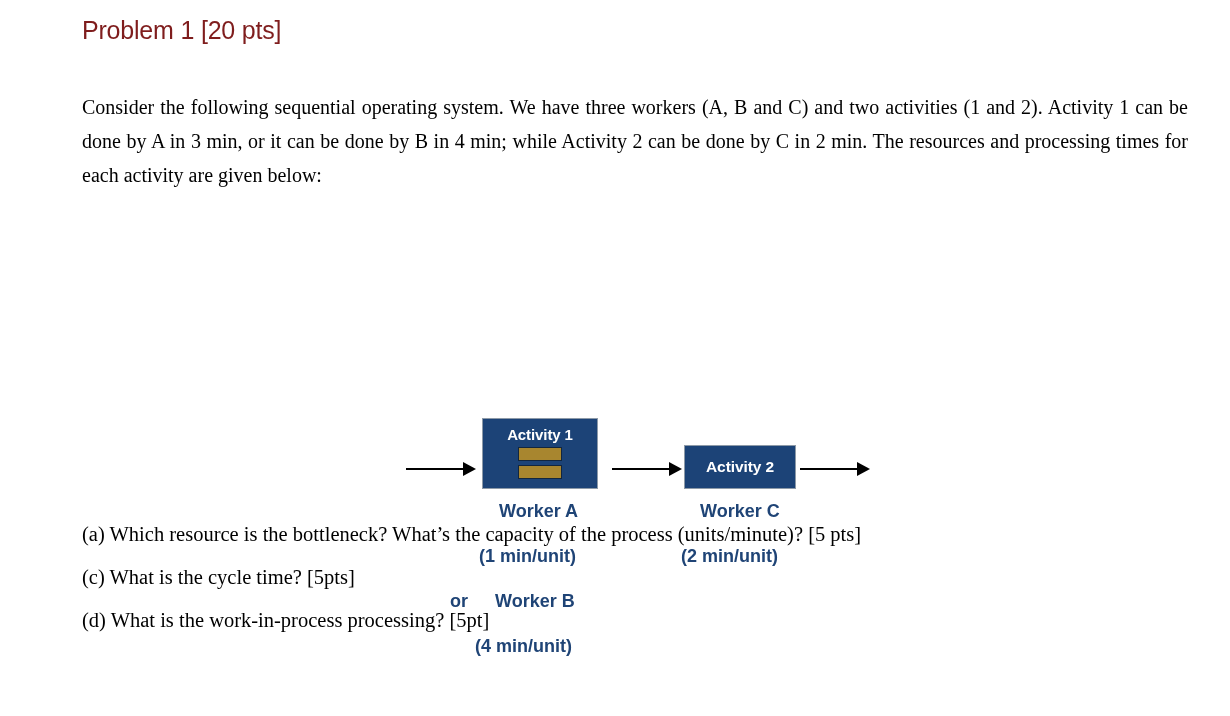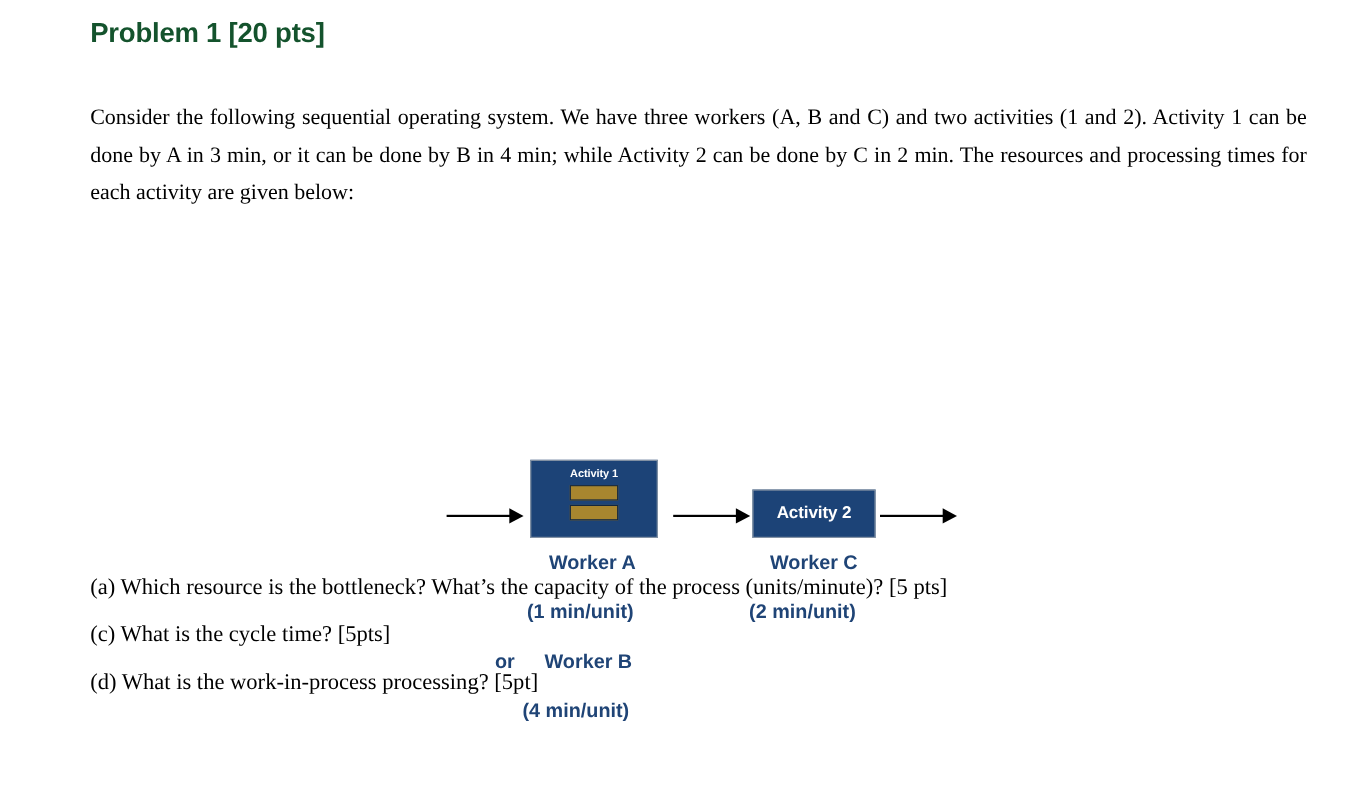--- a/index.html
+++ b/index.html
@@ -15,24 +15,24 @@
     color: #000000;
     overflow: hidden;
   }
 
   
   .page-title {
     position: absolute;
     left: 82px;
     top: 16px;
     font-family: "Liberation Sans", sans-serif;
-    font-weight: bold;
+    font-weight: normal;
     font-size: 25px;
     letter-spacing: -0.2px;
-    color: #14532d;
+    color: #7f1d1d;
     white-space: nowrap;
   }
 
   
   .intro {
     position: absolute;
     left: 82px;
     top: 90px;
     width: 1106px;
     font-family: "Liberation Serif", serif;
@@ -97,21 +97,21 @@
   }
   .act-1 {
     left: 482px;
     top: 218px;
     width: 116px;
     height: 71px;
     border: 1.5px solid #8d9aa8;
   }
   .act-1 .act-label {
     display: block;
-    font-size: 10px;
+    font-size: 15px;
     padding-top: 7px;
     letter-spacing: -0.1px;
   }
   .bars {
     margin-top: 4px;
     display: flex;
     flex-direction: column;
     align-items: center;
     gap: 4px;
   }

